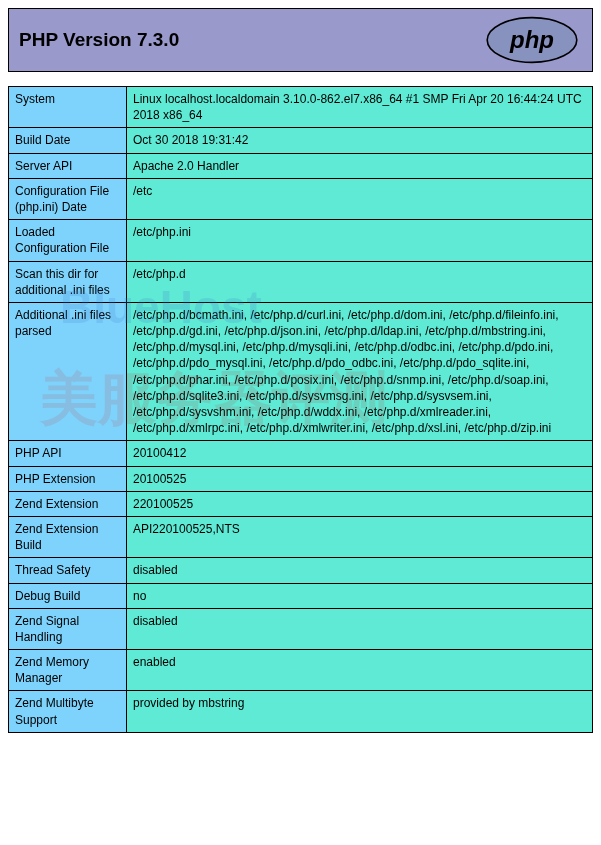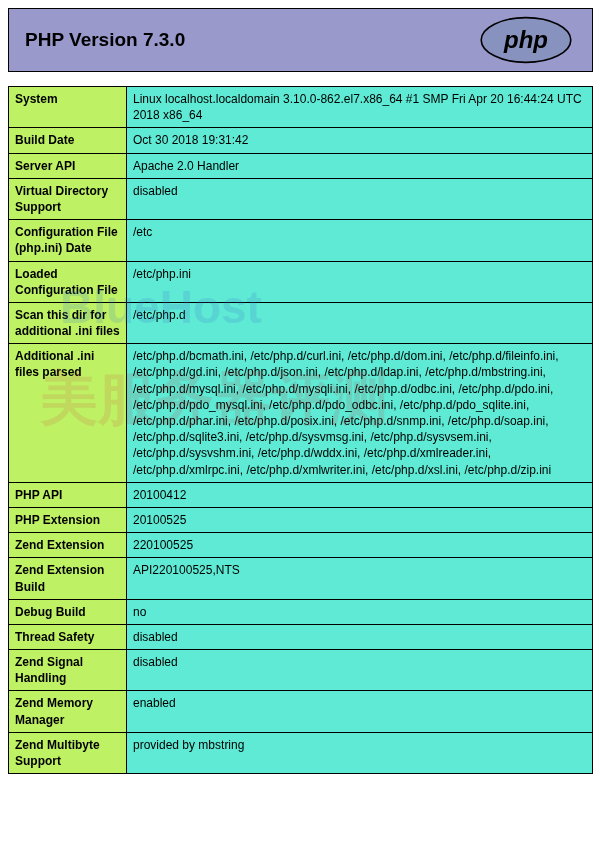--- a/index.html
+++ b/index.html
@@ -7,21 +7,21 @@
     margin: 0;
     padding: 8px;
     font-family: Arial, Helvetica, sans-serif;
     background: #fff;
     width: 601px;
     position: relative;
   }
   .header {
     background: #9999cc;
     border: 1px solid #000;
-    padding: 8px 16px;
+    padding: 8px 10px;
     display: flex;
     align-items: center;
     justify-content: space-between;
     height: 64px;
   }
   .header h1 {
     margin: 0;
     font-size: 19px;
     font-weight: bold;
     color: #000;
@@ -36,22 +36,22 @@
     margin-top: 14px;
   }
   td {
     border: 1px solid #000;
     padding: 4px 6px;
     font-size: 12px;
     vertical-align: top;
     line-height: 1.35;
   }
   td.k {
-    background: #bef264;
-    font-weight: bold;
+    background: #7dd3fc;
+    font-weight: normal;
     width: 118px;
     word-wrap: break-word;
   }
   td.v {
     background: #5eead4;
     word-break: break-word;
   }
   
   .wm {
     position: absolute;
@@ -102,24 +102,20 @@
       </tr>
       <tr>
         <td class="k">Build Date</td>
         <td class="v">Oct 30 2018 19:31:42</td>
       </tr>
       <tr>
         <td class="k">Server API</td>
         <td class="v">Apache 2.0 Handler</td>
       </tr>
       <tr>
-        <td class="k">Virtual Directory Support</td>
-        <td class="v">disabled</td>
-      </tr>
-      <tr>
         <td class="k">Configuration File (php.ini) Date</td>
         <td class="v">/etc</td>
       </tr>
       <tr>
         <td class="k">Loaded Configuration File</td>
         <td class="v">/etc/php.ini</td>
       </tr>
       <tr>
         <td class="k">Scan this dir for additional .ini files</td>
         <td class="v">/etc/php.d</td>
@@ -138,26 +134,26 @@
       </tr>
       <tr>
         <td class="k">Zend Extension</td>
         <td class="v">220100525</td>
       </tr>
       <tr>
         <td class="k">Zend Extension Build</td>
         <td class="v">API220100525,NTS</td>
       </tr>
       <tr>
+        <td class="k">Thread Safety</td>
+        <td class="v">disabled</td>
+      </tr>
+      <tr>
         <td class="k">Debug Build</td>
         <td class="v">no</td>
-      </tr>
-      <tr>
-        <td class="k">Thread Safety</td>
-        <td class="v">disabled</td>
       </tr>
       <tr>
         <td class="k">Zend Signal Handling</td>
         <td class="v">disabled</td>
       </tr>
       <tr>
         <td class="k">Zend Memory Manager</td>
         <td class="v">enabled</td>
       </tr>
       <tr>

